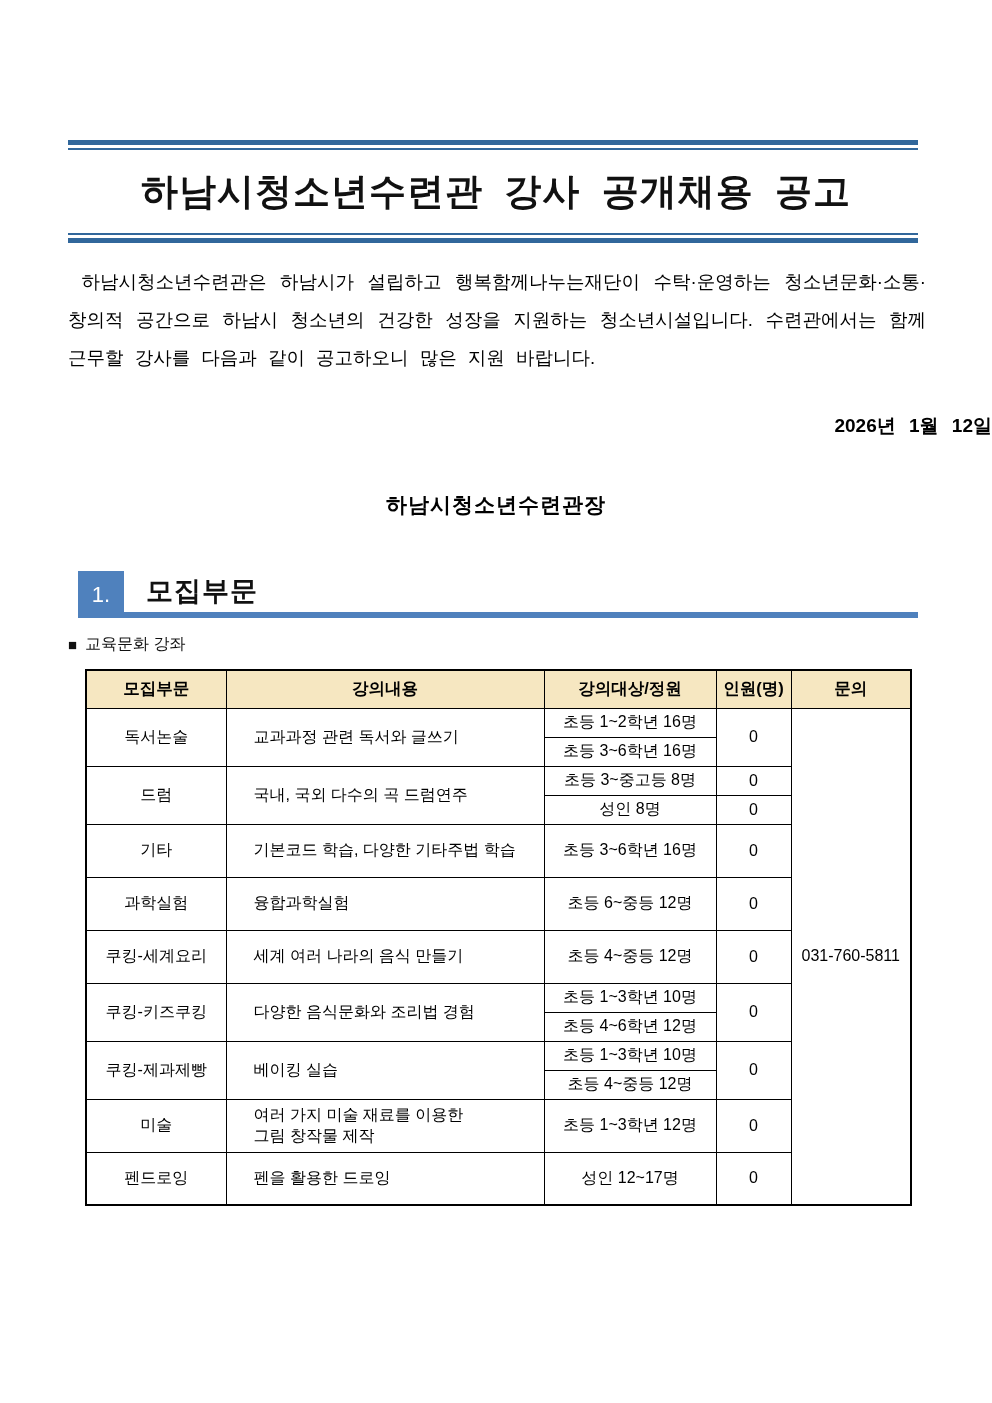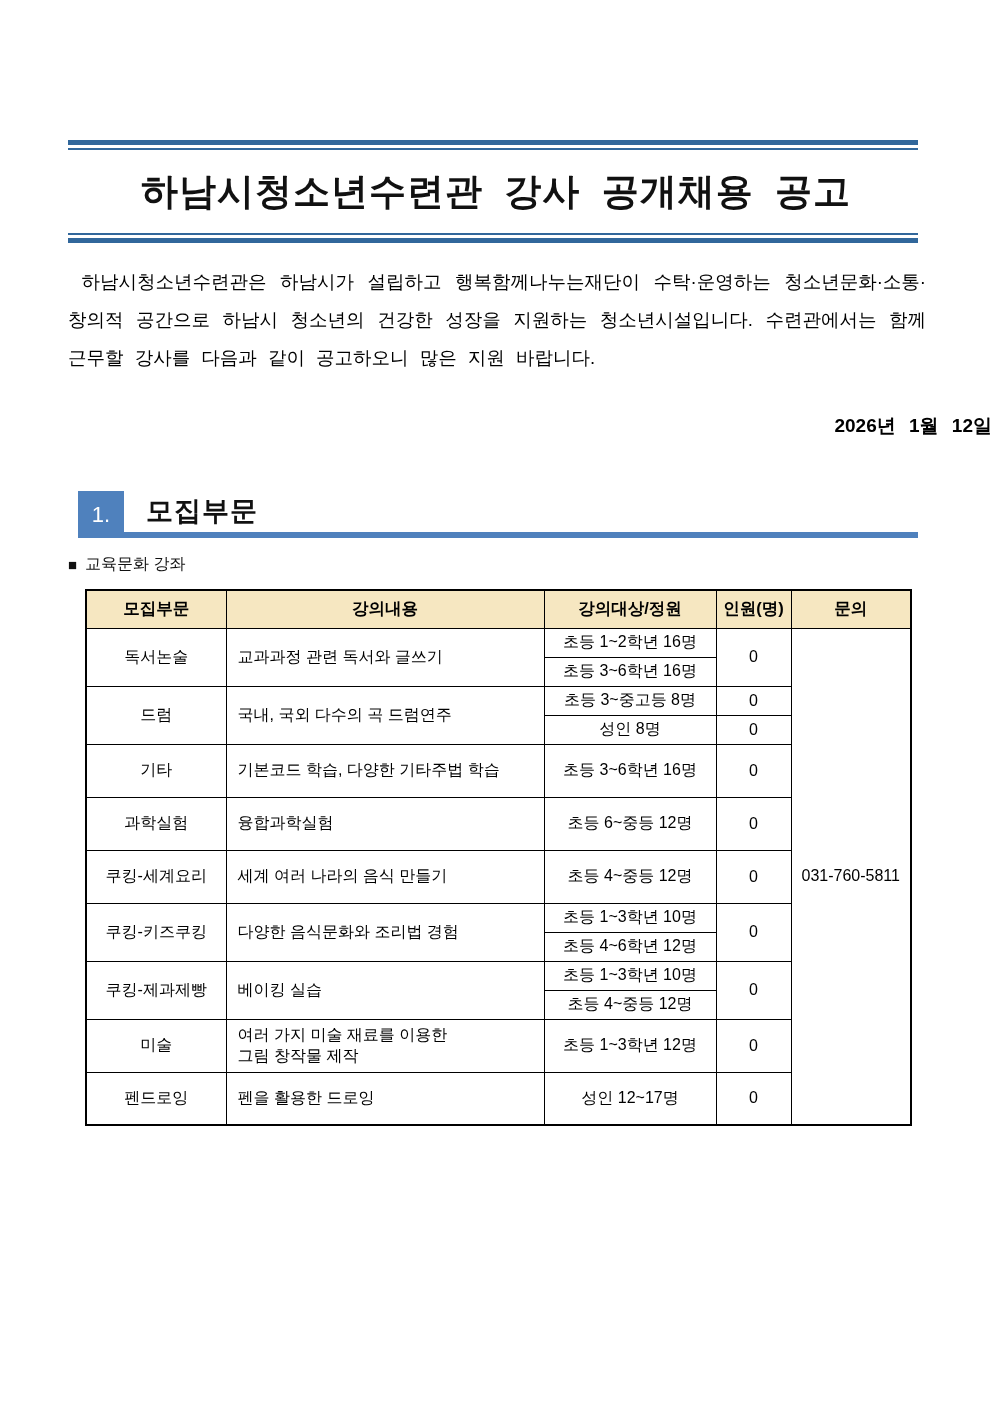--- a/index.html
+++ b/index.html
@@ -104,21 +104,21 @@
     padding:2px 4px;
   }
   table.course thead th {
     background:var(--table-header-bg,#F6E7C1);
     height:38px;
     font-weight:bold;
     font-size:16.5px;
   }
   table.course td.left {
     text-align:left;
-    padding-left:11px;
+    padding-left:27px;
     white-space:pre-line;
     margin-left:20px;
   }
   tr.sub    { height:29px; }
   tr.single { height:53px; }
 </style>
 </head>
 <body style="--rule-blue: #31679B; --accent-blue: #4F81BD; --table-header-bg: #F6E7C1;">
 
 <div class="page">
@@ -132,20 +132,21 @@
 
   <div class="rules rules-bottom">
     <div class="rule-thin"></div>
     <div class="rule-thick"></div>
   </div>
 
   <p class="intro"> 하남시청소년수련관은 하남시가 설립하고 행복함께나누는재단이 수탁·운영하는 청소년문화·소통·창의적 공간으로 하남시 청소년의 건강한 성장을 지원하는 청소년시설입니다. 수련관에서는 함께 근무할 강사를 다음과 같이 공고하오니 많은 지원 바랍니다.</p>
 
   <p class="doc-date">2026년 1월 12일</p>
 
+  <p class="doc-signer">하남시청소년수련관장</p>
 
   <div class="section-header">
     <div class="section-underline"></div>
     <div class="section-num">
       <span>1.</span>
     </div>
     <div class="section-title">모집부문</div>
   </div>
 
   <div class="subsection">

